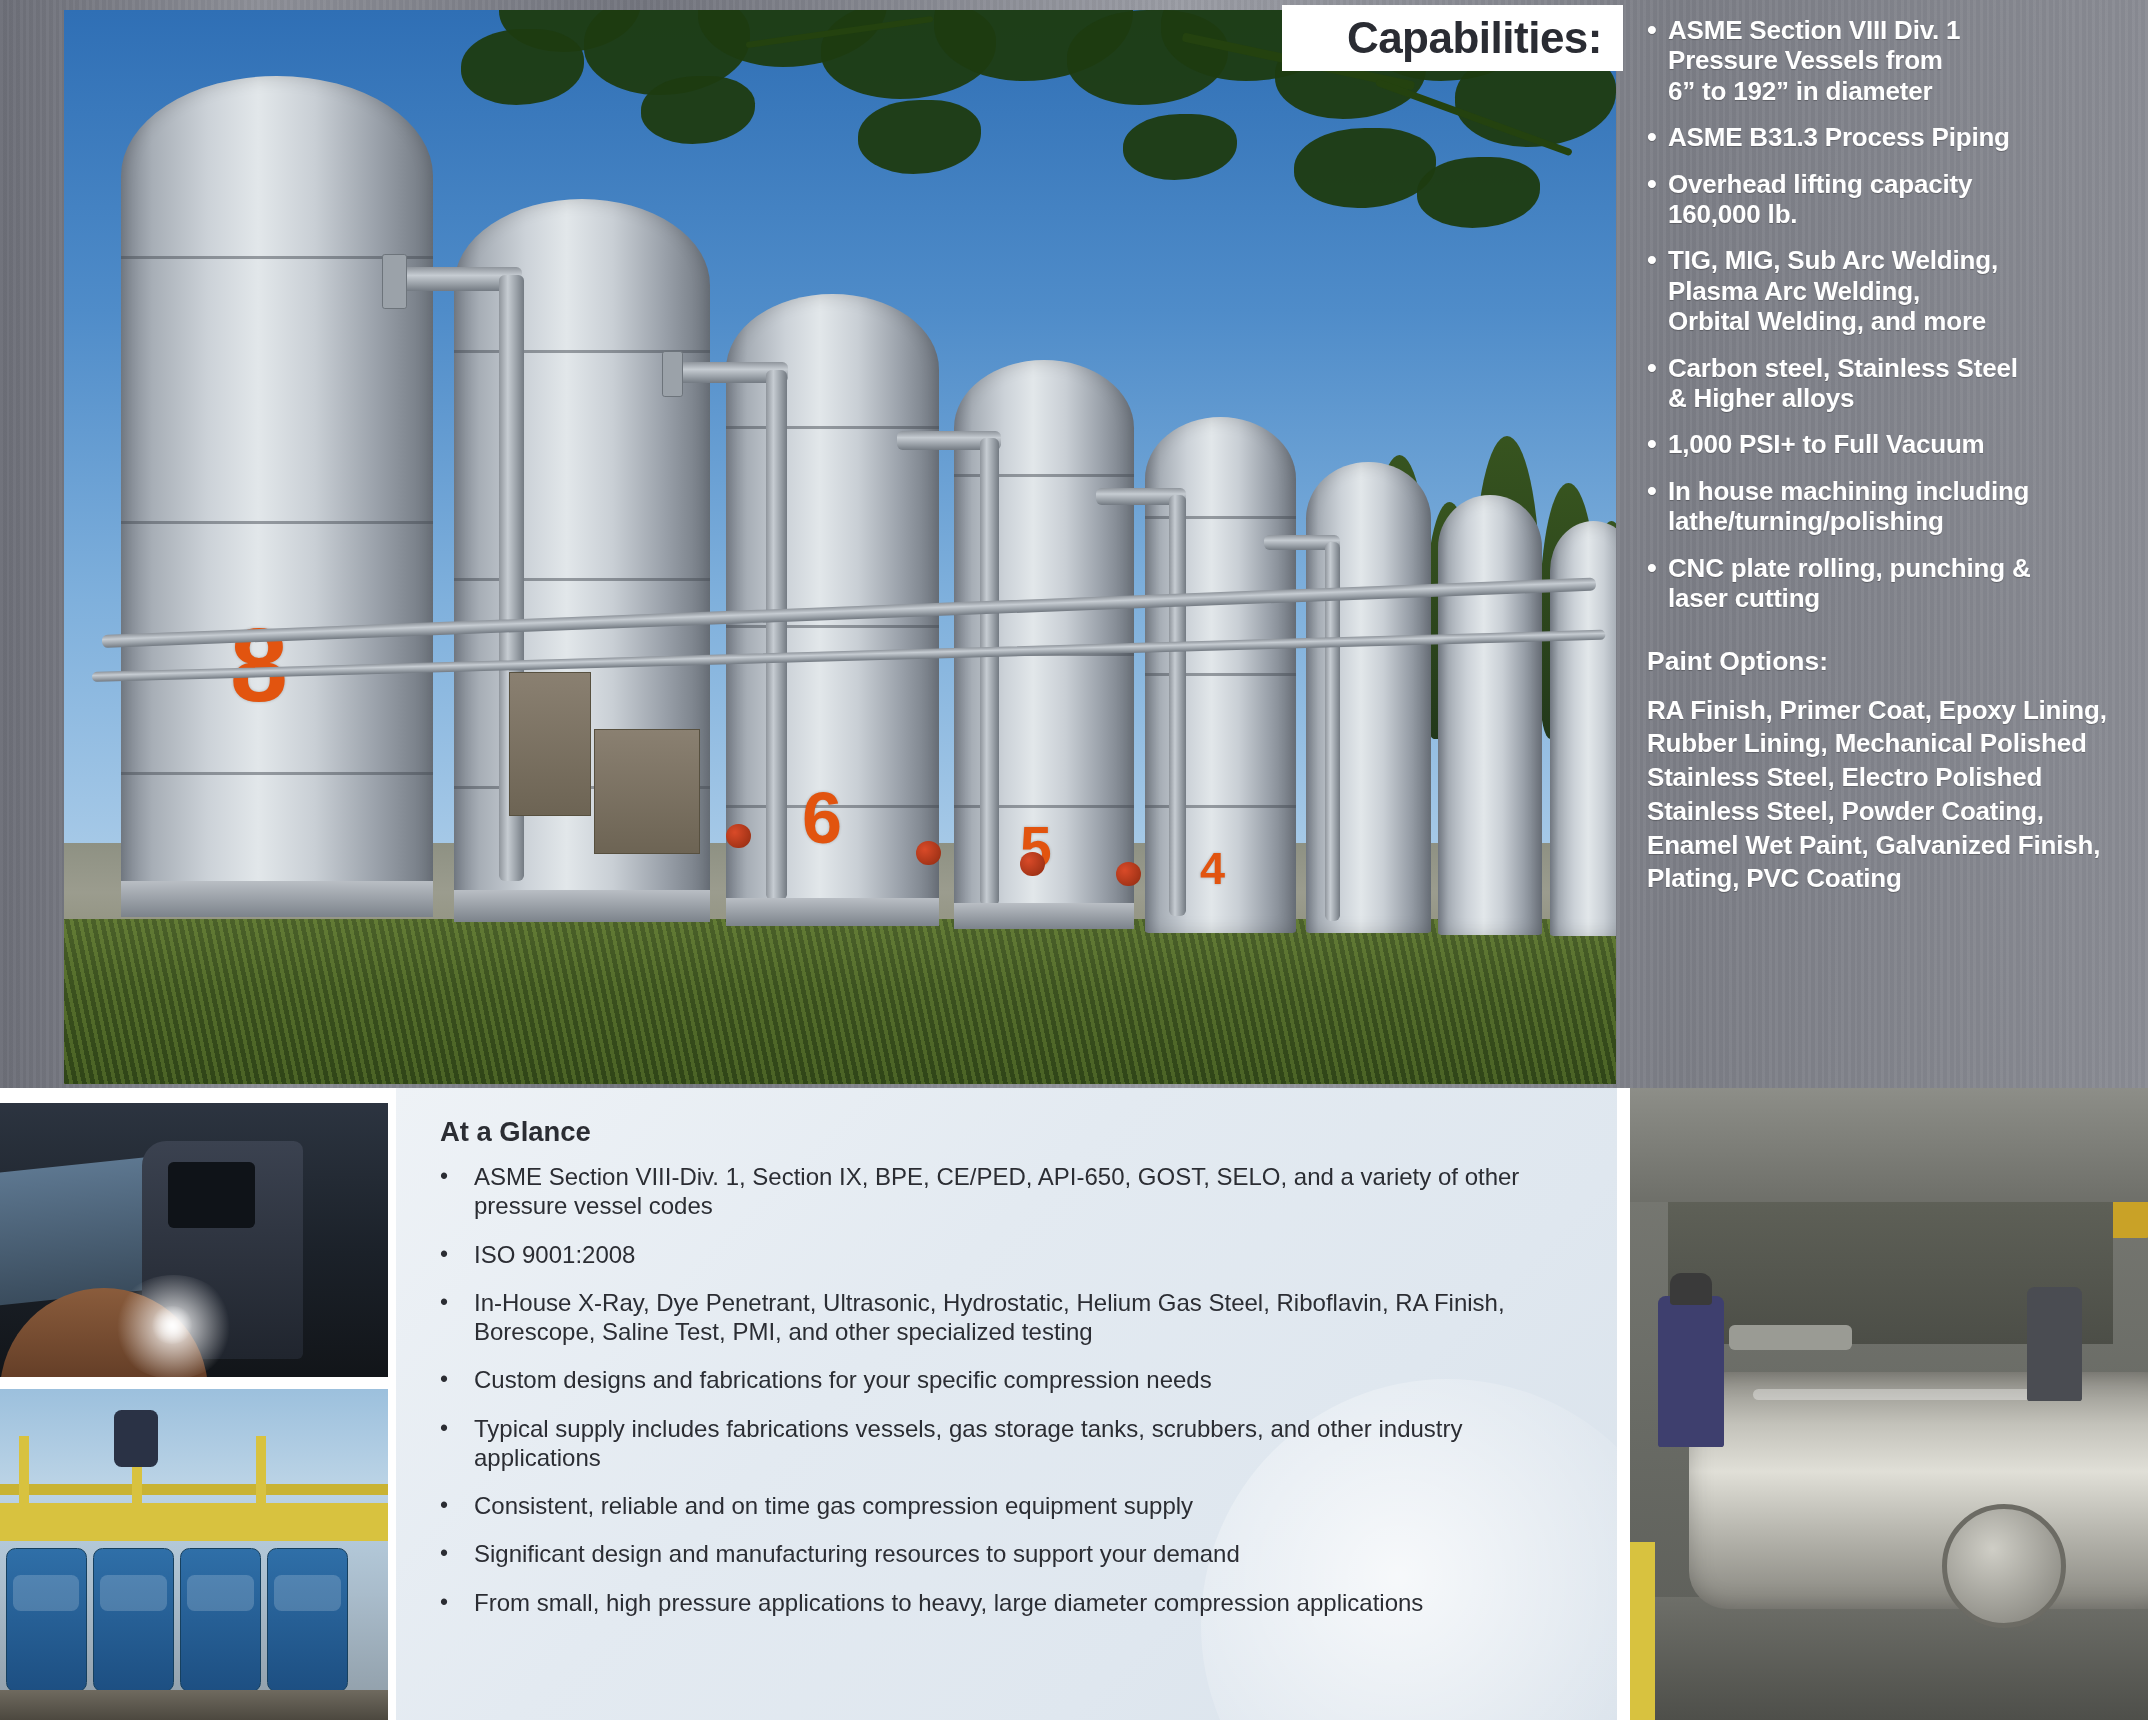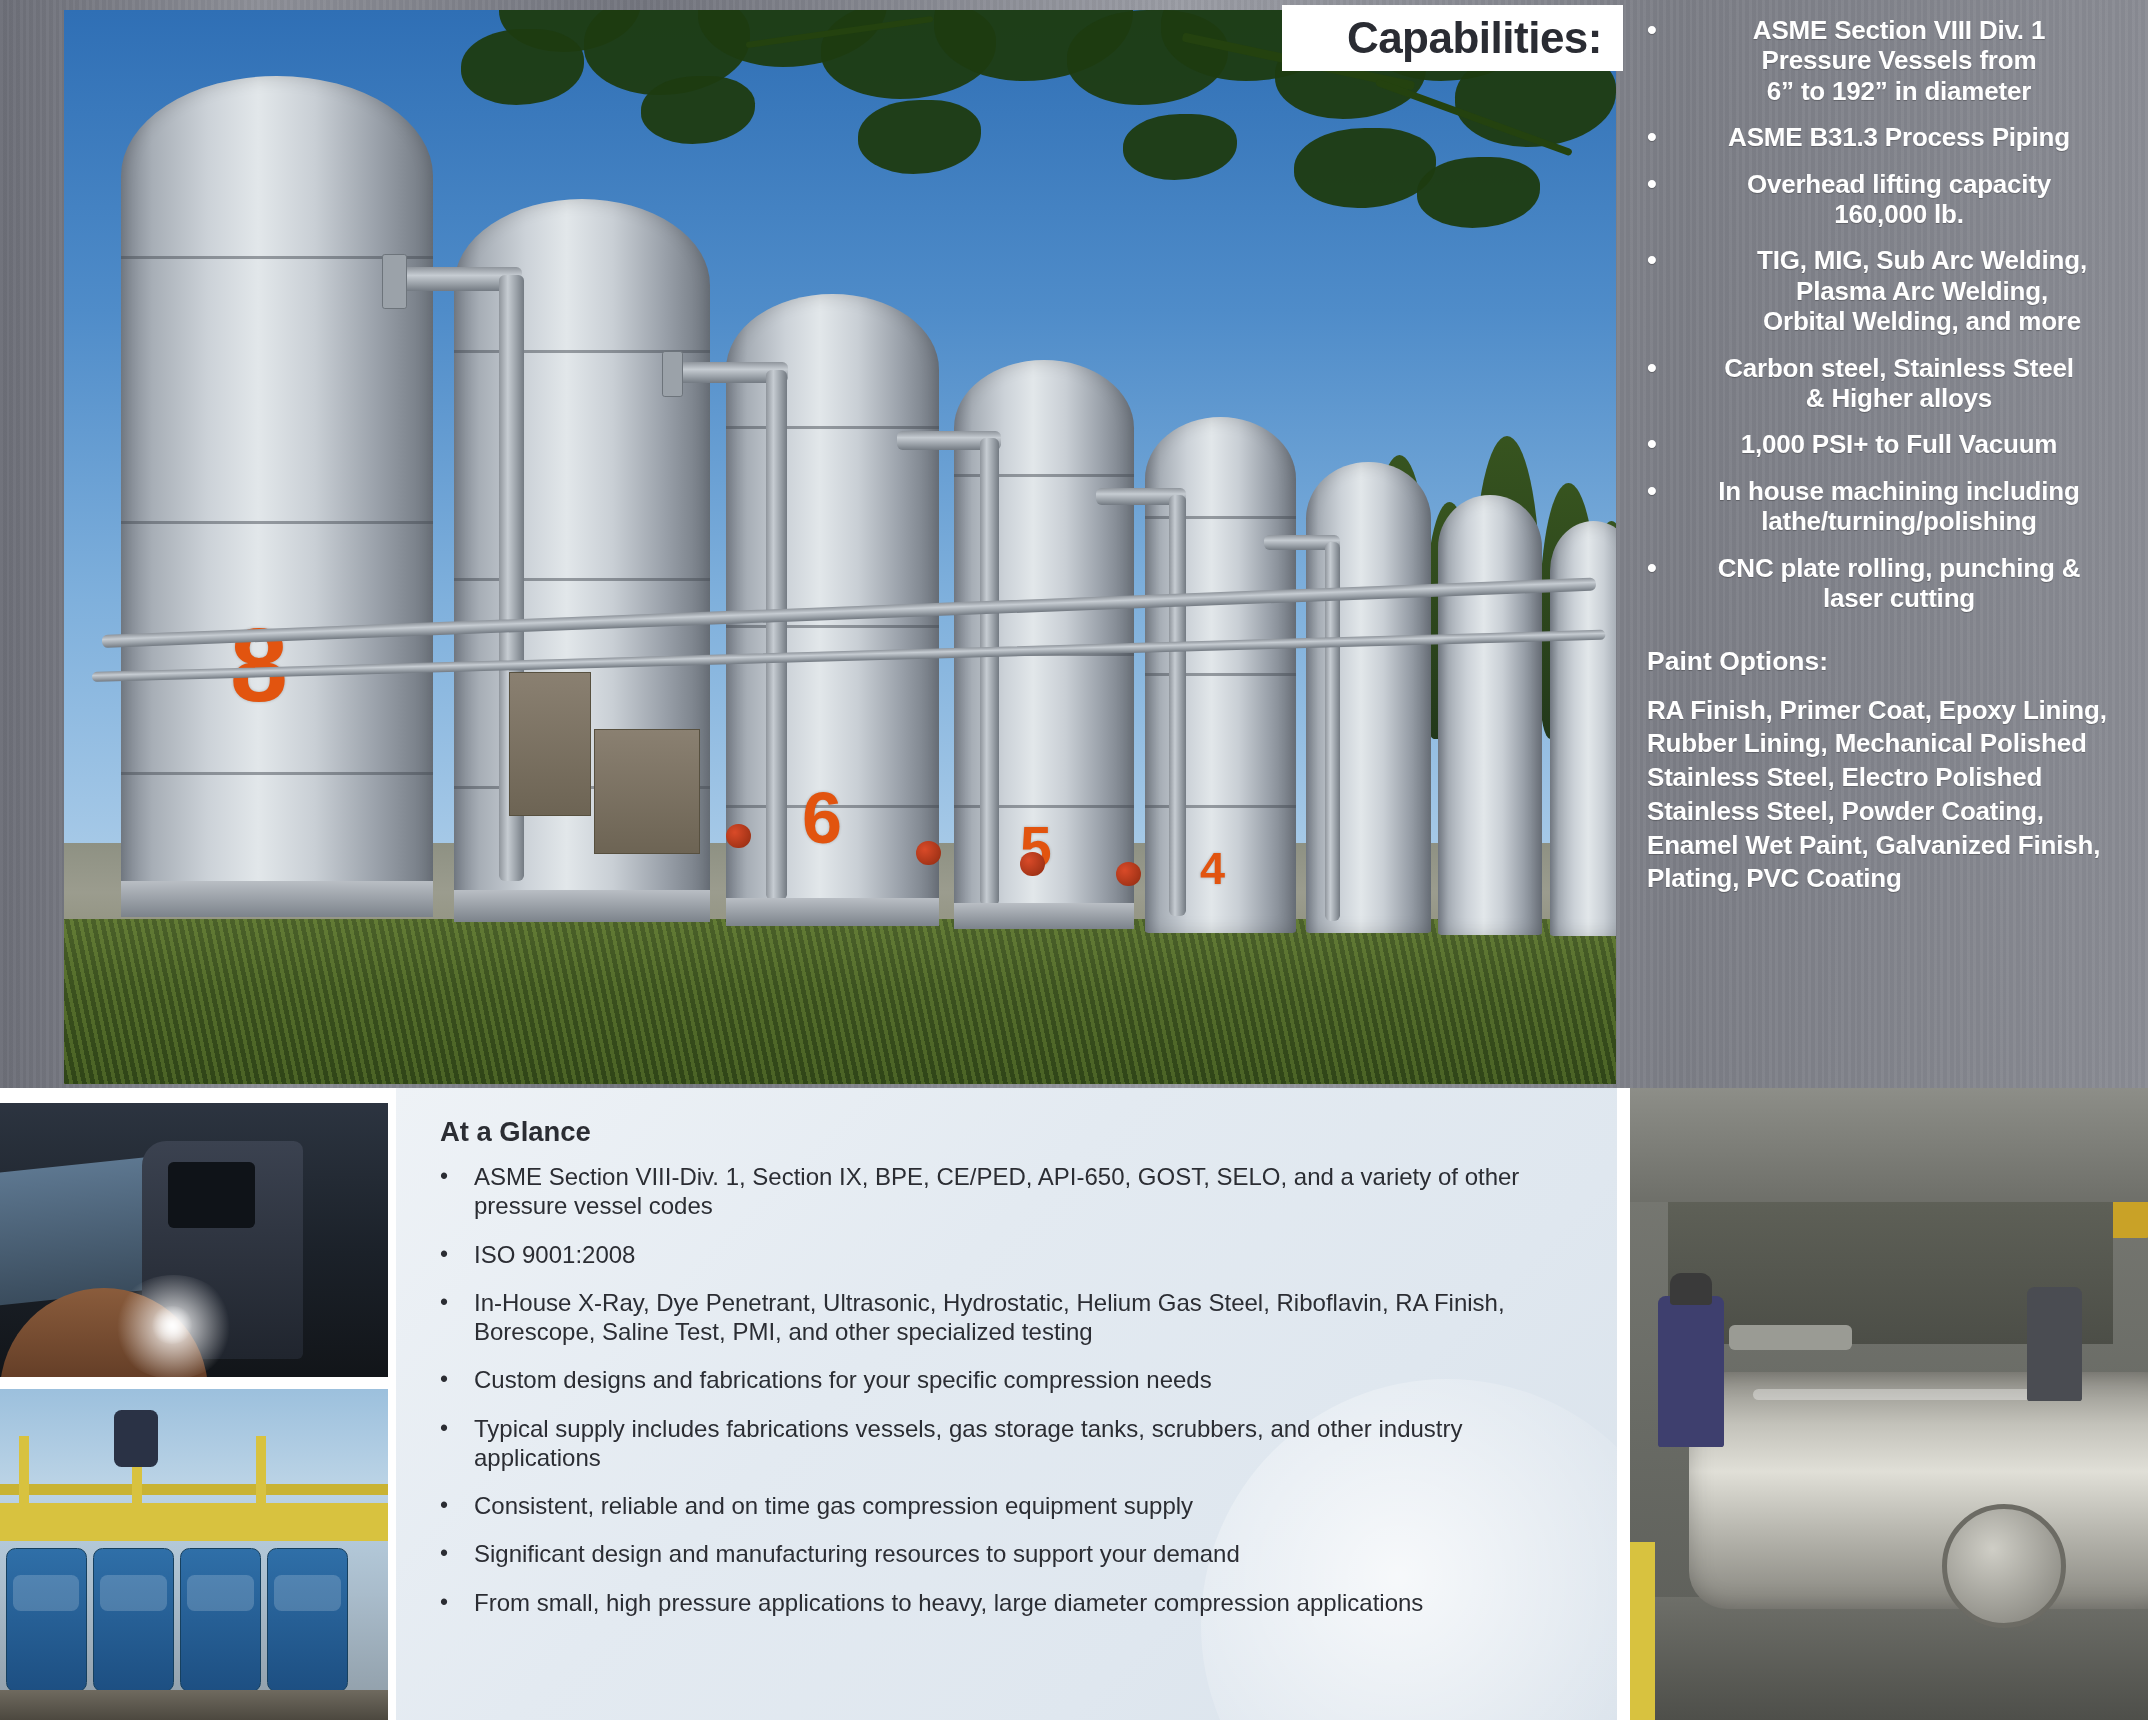--- a/index.html
+++ b/index.html
@@ -205,21 +205,21 @@
     margin-bottom: 16px;
     letter-spacing: -0.2px;
     text-shadow: 0 0.9px 0.9px rgba(0,0,0,0.25);
   }
   .cap-bullet {
     flex: 0 0 auto;
     width: 21px;
     font-size: 28px;
     line-height: 1.05;
   }
-  .cap-text { flex: 1 1 auto; text-align: center; }
+  .cap-text { flex: 1 1 auto; }
 
   .finish-title {
     margin-top: 32px;
     font-weight: bold;
     font-size: 26.5px;
     color: #ffffff;
     text-shadow: 0 0.9px 0.9px rgba(0,0,0,0.25);
   }
   .finish-body {
     margin-top: 17px;
@@ -496,21 +496,21 @@
       <span class="cap-bullet">•</span>
       <span class="cap-text" style="white-space:pre-line;">ASME B31.3 Process Piping</span>
     </div>
     <div class="cap-item">
       <span class="cap-bullet">•</span>
       <span class="cap-text" style="white-space:pre-line;">Overhead lifting capacity
 160,000 lb.</span>
     </div>
     <div class="cap-item">
       <span class="cap-bullet">•</span>
-      <span class="cap-text" style="white-space:pre-line;margin-left:46px;">TIG, MIG, Sub Arc Welding,
+      <span class="cap-text" style="white-space:pre-line;">TIG, MIG, Sub Arc Welding,
 Plasma Arc Welding,
 Orbital Welding, and more</span>
     </div>
     <div class="cap-item">
       <span class="cap-bullet">•</span>
       <span class="cap-text" style="white-space:pre-line;">Carbon steel, Stainless Steel
 &amp; Higher alloys</span>
     </div>
     <div class="cap-item">
       <span class="cap-bullet">•</span>

